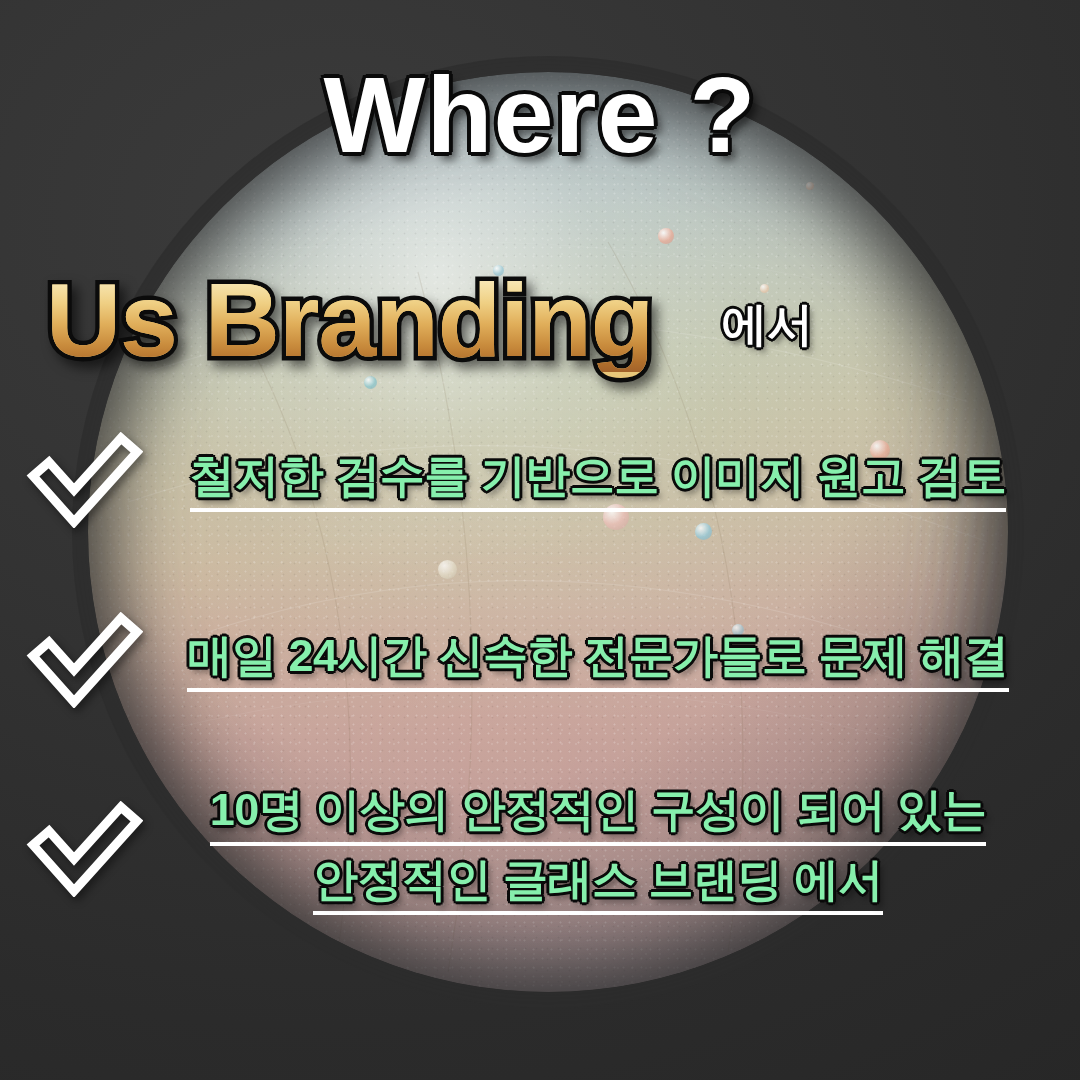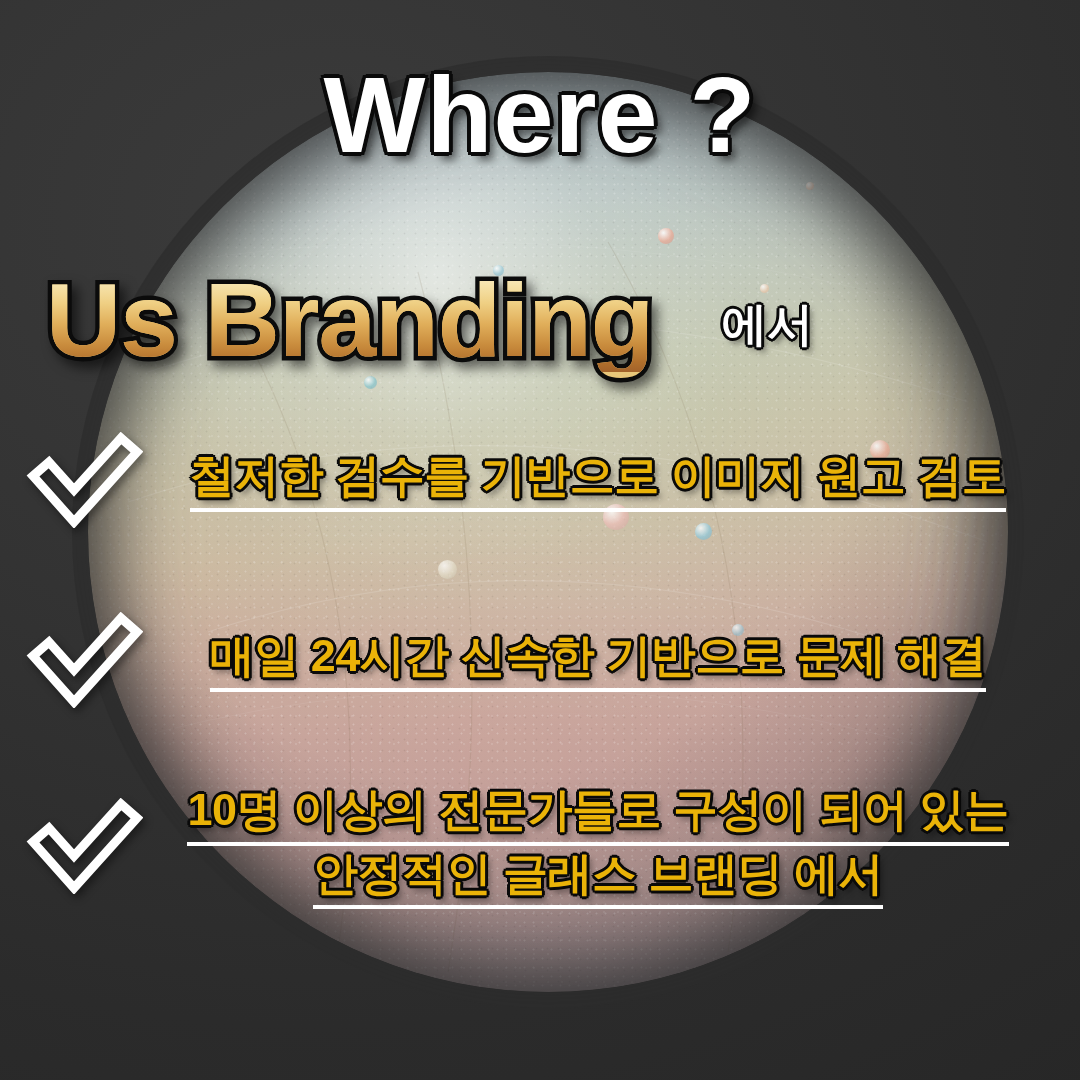--- a/index.html
+++ b/index.html
@@ -309,35 +309,35 @@
   .bullet-text-cell {
     flex: 1 1 auto;
     padding-right: 52px;
     text-align: center;
   }
 
   .bullet-line {
     display: inline-block;
     font-size: 45px;
     font-weight: 700;
-    color: #eab308;
+    color: #86efac;
     line-height: 1.26;
     letter-spacing: -0.5px;
     white-space: nowrap;
     border-bottom: 4px solid #ffffff;
     padding-bottom: 3px;
     text-shadow:
       -2px -2px 0 #0a0a0a,  2px -2px 0 #0a0a0a,
       -2px  2px 0 #0a0a0a,  2px  2px 0 #0a0a0a,
       -3px  0   0 #0a0a0a,  3px  0   0 #0a0a0a,
        0   -3px 0 #0a0a0a,  0    3px 0 #0a0a0a,
        4px  5px 6px rgba(0,0,0,0.45);
   }
 
-  .bullet-line + .bullet-line { }
+  .bullet-line + .bullet-line { margin-top: 6px; }
 </style>
 </head>
 <body>
 
 <div id="card">
 
   <div class="bg-base"></div>
 
   <div class="sphere-wrap">
     <div class="sphere-body"></div>
@@ -407,31 +407,31 @@
         </div>
       </div>
 
       <div class="bullet-row r2">
         <div class="check-cell">
           <svg class="check-icon" width="118" height="96" viewBox="0 0 118 96">
             <path d="M 8 44 L 24 30 L 49 58 L 96 6 L 112 20 L 49 90 Z" fill="none" stroke="#ffffff" stroke-width="9" stroke-linejoin="miter"></path>
           </svg>
         </div>
         <div class="bullet-text-cell">
-          <span class="bullet-line">매일 24시간 신속한 기반으로 문제 해결</span>
+          <span class="bullet-line">매일 24시간 신속한 전문가들로 문제 해결</span>
         </div>
       </div>
 
       <div class="bullet-row r3">
         <div class="check-cell">
           <svg class="check-icon" width="118" height="96" viewBox="0 0 118 96">
             <path d="M 8 44 L 24 30 L 49 58 L 96 6 L 112 20 L 49 90 Z" fill="none" stroke="#ffffff" stroke-width="9" stroke-linejoin="miter"></path>
           </svg>
         </div>
         <div class="bullet-text-cell">
-          <span class="bullet-line">10명 이상의 전문가들로 구성이 되어 있는</span>
+          <span class="bullet-line">10명 이상의 안정적인 구성이 되어 있는</span>
           <span class="bullet-line">안정적인 글래스 브랜딩 에서</span>
         </div>
       </div>
 
     </div>
   </div>
 </div>
 
 </body></html>

